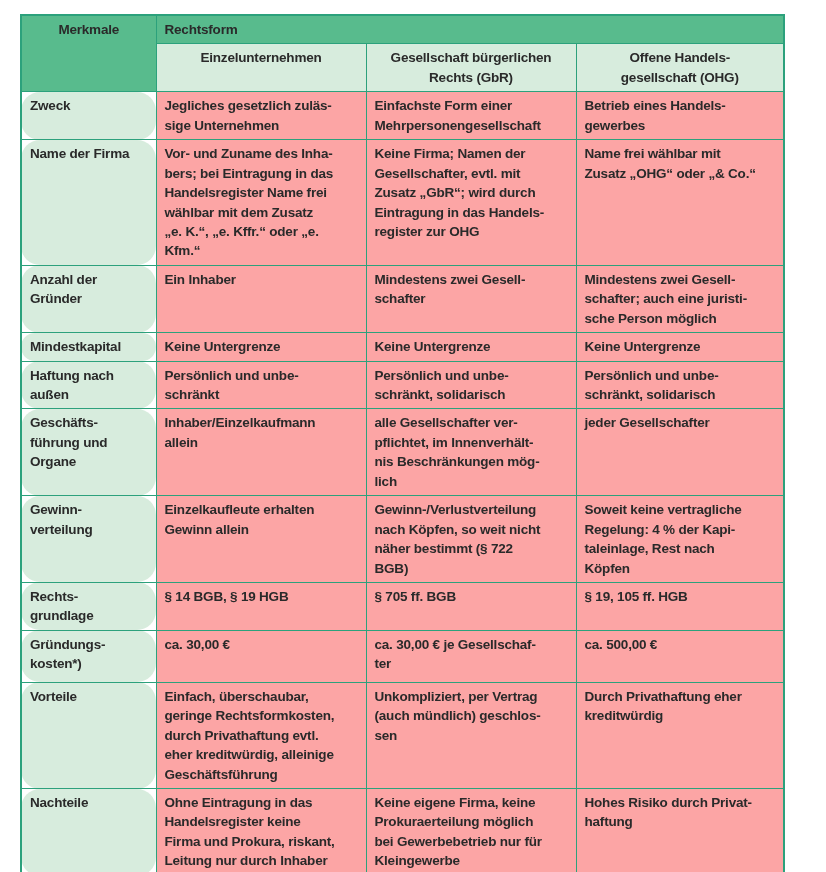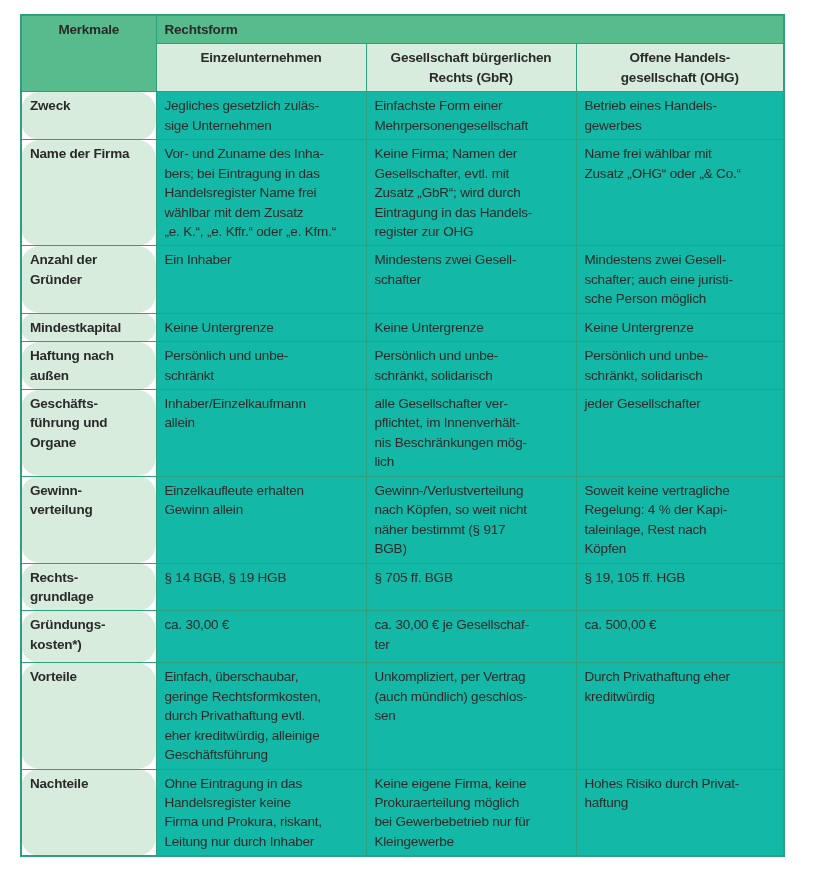--- a/index.html
+++ b/index.html
@@ -47,21 +47,21 @@
     background:var(--green-light);
     font-size:14px;font-weight:bold;
     text-align:center;vertical-align:middle;
   }
   th.rowlabel{
     background:var(--green-light);
     font-weight:bold;
     text-align:left;
     border-radius:19px;
   }
-  td.datacell{background:#14b8a6;}
+  td.datacell{background:#fca5a5;font-weight:bold;}
   tr.h1{height:26px;margin-top:38px;}
   tr.h2{height:44px;}
   tr.r0{height:47px;} tr.r1{height:106px;padding-left:36px;} tr.r2{height:58px;}
   tr.r3{height:25px;} tr.r4{height:43px;}  tr.r5{height:81px;}
   tr.r6{height:81px;} tr.r7{height:41px;}  tr.r8{height:52px;}
   tr.r9{height:101px;} tr.r10{height:81px;}
   .footnote{
     width:786px;
     margin-top:13px;
     font-size:13px;
@@ -159,21 +159,21 @@
 lich</td>
         <td class="datacell">jeder Gesellschafter</td>
       </tr>
       <tr class="r6">
         <th class="rowlabel">Gewinn-
 verteilung</th>
         <td class="datacell">Einzelkaufleute erhalten
 Gewinn allein</td>
         <td class="datacell">Gewinn-/Verlustverteilung
 nach Köpfen, so weit nicht
-näher bestimmt (§ 917
+näher bestimmt (§ 722
 BGB)</td>
         <td class="datacell">Soweit keine vertragliche
 Regelung: 4 % der Kapi-
 taleinlage, Rest nach
 Köpfen</td>
       </tr>
       <tr class="r7">
         <th class="rowlabel">Rechts-
 grundlage</th>
         <td class="datacell">§ 14 BGB, § 19 HGB</td>

